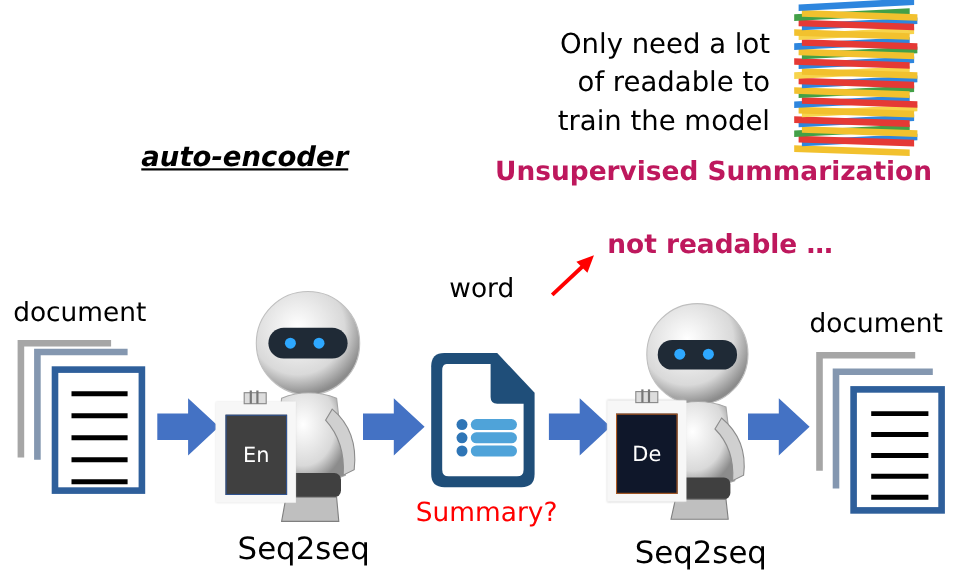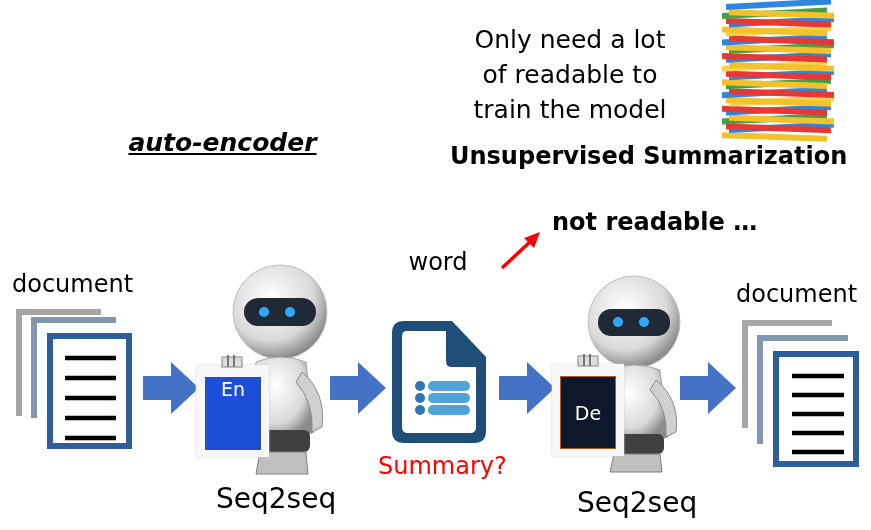--- a/index.html
+++ b/index.html
@@ -1,22 +1,22 @@
 <!DOCTYPE html>
 <html><head>
 <meta charset="utf-8">
 <style>
   html,body{margin:0;padding:0;background:#fff;}
   body{width:871px;height:530px;position:relative;overflow:hidden;font-family:"Liberation Sans","DejaVu Sans",sans-serif;}
   .abs{position:absolute;}
   .txt{font-family:"DejaVu Sans","Liberation Sans",sans-serif;color:#000;}
   .title{font-weight:bold;font-style:italic;text-decoration:underline;font-size:25px;text-align:center;line-height:38px;}
-  .note{font-size:25px;text-align:center;line-height:35px;}
+  .note{font-size:25px;text-align:right;line-height:35px;}
   .red{color:#ff0000;}
-  .redb{color:#000000;font-weight:bold;}
+  .redb{color:#be185d;font-weight:bold;}
   .lbl{font-size:24px;}
   .seq{font-size:28px;}
   svg{position:absolute;overflow:visible;}
 </style>
 </head>
 <body>
 
 <div class="abs txt title" style="left:100px;top:124px;width:245px;">
   <div>auto-encoder</div>
 </div>
@@ -106,21 +106,21 @@
   <rect x="62" y="168" width="52" height="22" rx="6" fill="#404040"></rect>
   <path d="M64 190 L110 190 L112 212 L60 212 Z" fill="#bfbfbf" stroke="#7f7f7f"></path>
 </svg>
 
 <div class="abs" style="left:196px;top:365px;width:73px;height:92px;background:#f7f7f7;box-shadow:0 0 2px #ccc;">
   <svg style="left:24px;top:-12px;" width="24" height="16" viewBox="0 0 24 16">
     <rect x="2" y="4" width="20" height="10" fill="#ddd" stroke="#888"></rect>
     <line x1="8" y1="2" x2="8" y2="14" stroke="#777" stroke-width="2"></line>
     <line x1="14" y1="2" x2="14" y2="14" stroke="#777" stroke-width="2"></line>
   </svg>
-  <div style="position:absolute;left:9px;top:12px;width:54px;height:71px;background:#1d4ed8;border:1px solid #2f528f;color:#fff;font-family:'DejaVu Sans',sans-serif;font-size:19px;display:flex;justify-content:center;">
+  <div style="position:absolute;left:9px;top:12px;width:54px;height:71px;background:#404040;border:1px solid #2f528f;color:#fff;font-family:'DejaVu Sans',sans-serif;font-size:19px;display:flex;align-items:center;justify-content:center;">
     <span>En</span>
   </div>
 </div>
 
 <div class="abs txt seq" style="left:216px;top:482px;">Seq2seq</div>
 
 <svg style="left:330px;top:362px;" width="56" height="52" viewBox="0 0 56 52">
   <polygon points="0,14 28,14 28,0 56,26 28,52 28,38 0,38" fill="#4472c4"></polygon>
 </svg>
 

